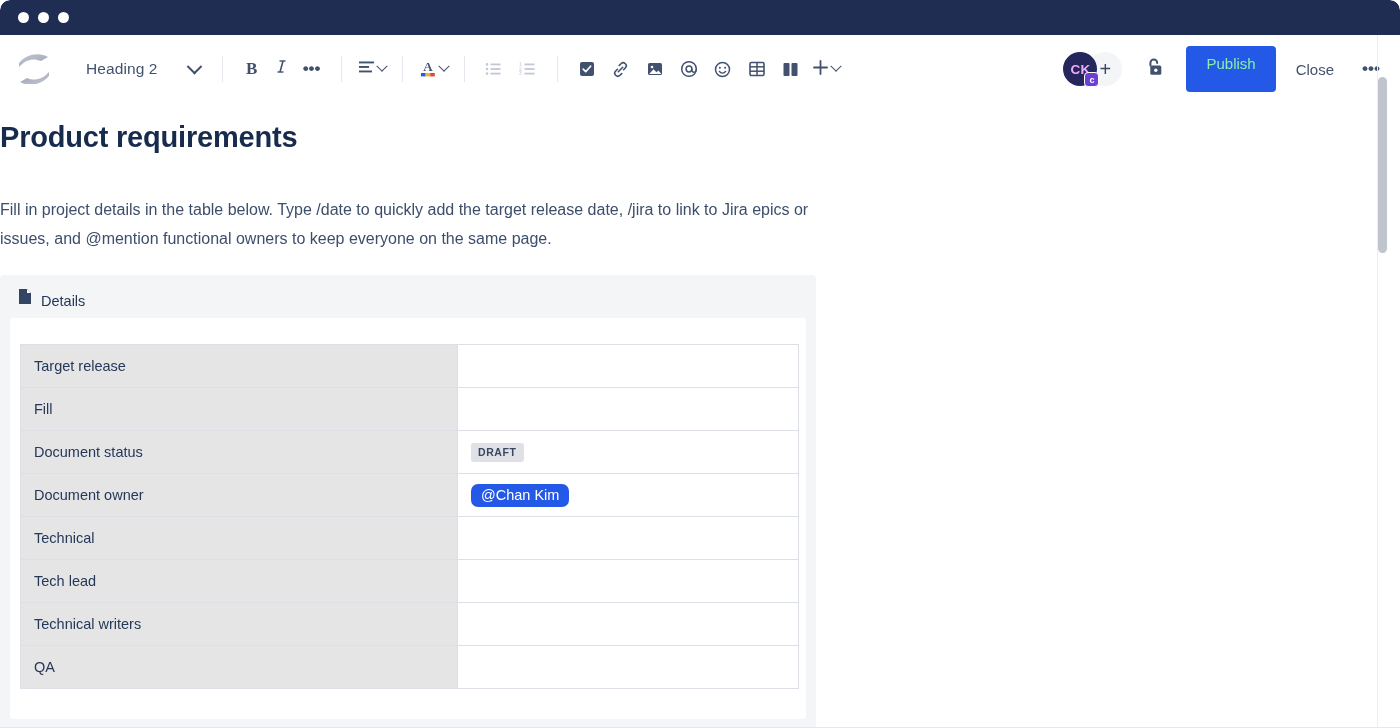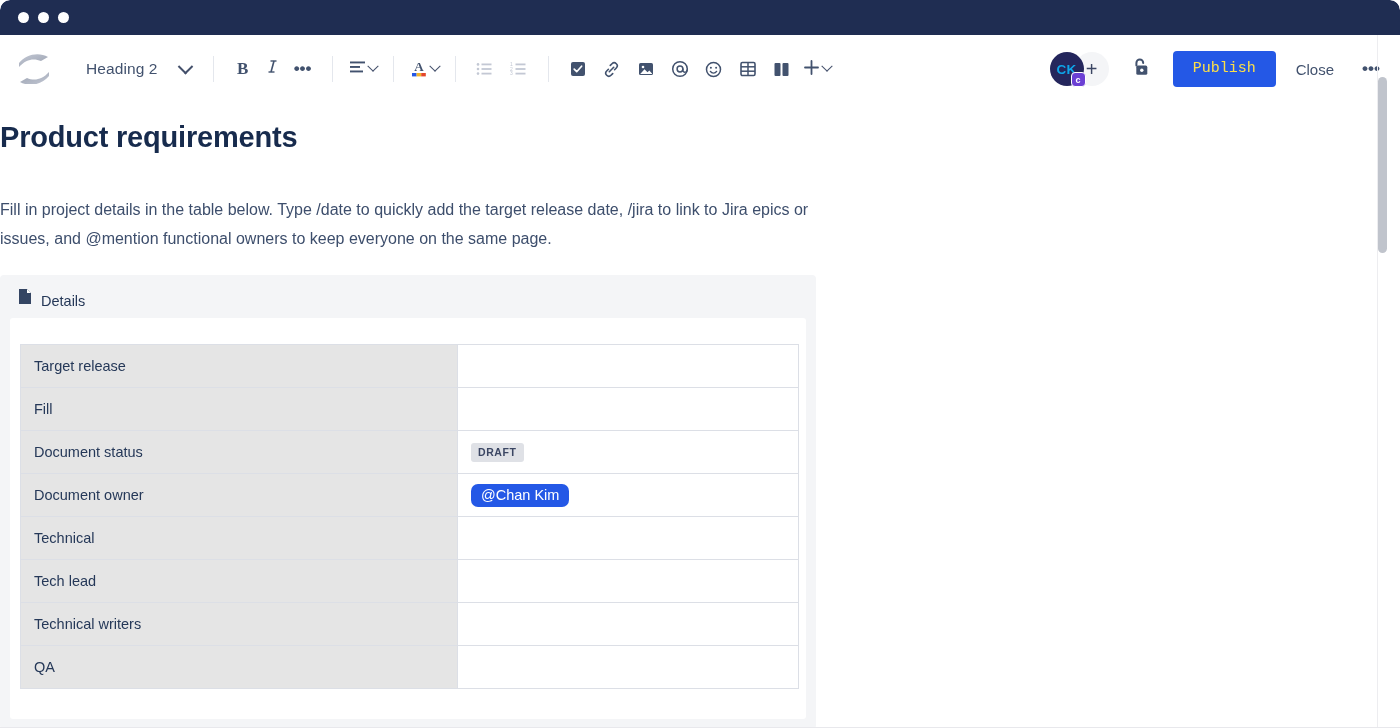--- a/index.html
+++ b/index.html
@@ -61,21 +61,21 @@
     margin-right: 28px;
     flex: none;
     display: flex;
     align-items: center;
     justify-content: center;
   }
 
   .block-select {
     display: flex;
     align-items: center;
-    gap: 22px;
+    gap: 31px;
     padding: 0 8px 0 6px;
     height: 34px;
     cursor: pointer;
   }
   .block-select-label {
     font-size: 15.5px;
     color: #42526e;
     letter-spacing: .1px;
   }
 
@@ -132,21 +132,21 @@
   .avatar-grp {
     display: flex;
     align-items: center;
     position: relative;
     margin-right: 16px;
   }
   .avatar {
     width: 34px; height: 34px;
     border-radius: 50%;
     background: #24265c;
-    color: #0ea5e9;
+    color: #f0abfc;
     font-size: 13.5px;
     font-weight: bold;
     display: flex;
     align-items: center;
     justify-content: center;
     position: relative;
     z-index: 2;
     letter-spacing: .3px;
   }
   .avatar-badge {
@@ -181,27 +181,27 @@
   .lock-btn {
     width: 34px; height: 34px;
     display: flex; align-items: center; justify-content: center;
     cursor: pointer;
     margin-right: 14px;
     color: #42526e;
   }
 
   .publish-btn {
     background: #2458e6;
-    color: #fde047;
+    color: #86efac;
     font-size: 15px;
     border: none;
     border-radius: 4px;
-    padding: 9px 20px 10px;
-    cursor: pointer;
-    font-family: Liberation Mono, monospace;
+    padding: 9px 20px 20px;
+    cursor: pointer;
+    font-family: Liberation Sans, sans-serif;
   }
 
   .close-btn {
     background: transparent;
     border: none;
     color: #42526e;
     font-size: 15px;
     padding: 8px 14px;
     cursor: pointer;
     margin-left: 6px;

